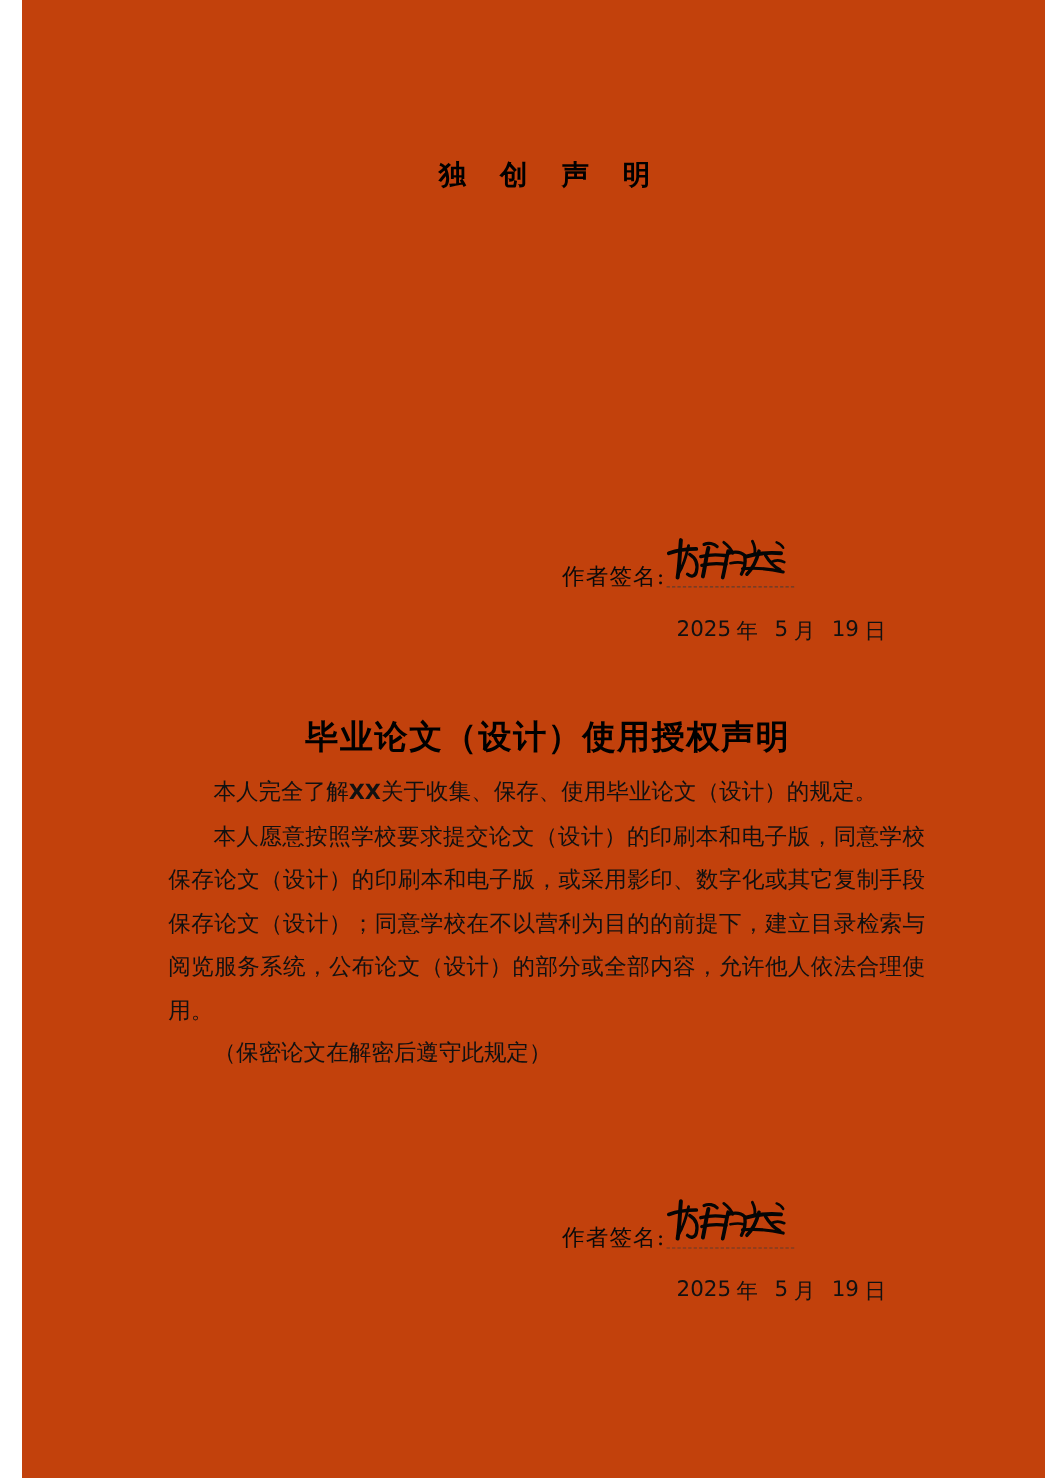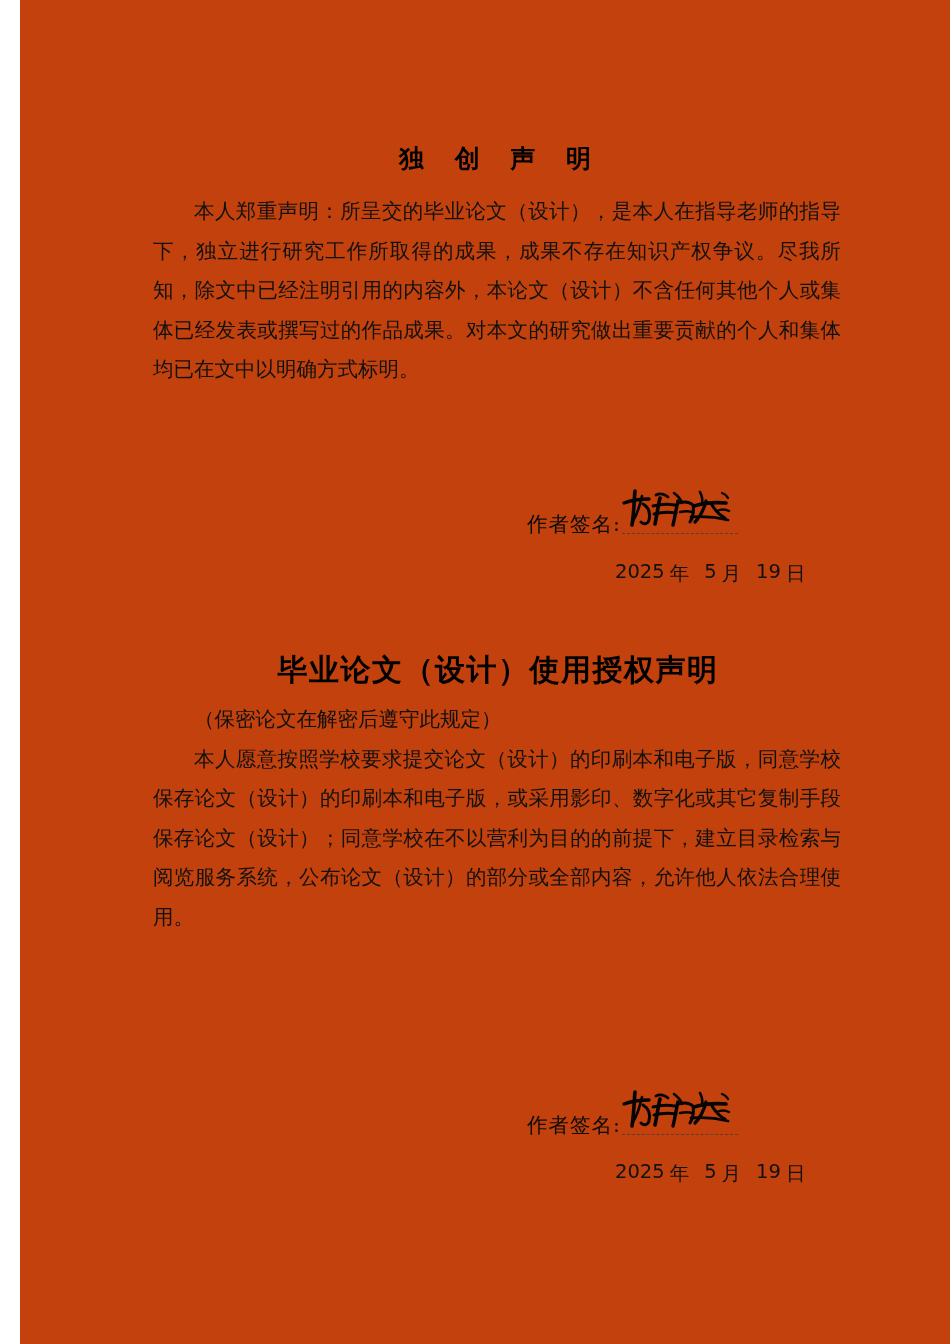--- a/index.html
+++ b/index.html
@@ -68,21 +68,21 @@
 
   .sans-inline {
     font-family: "DejaVu Sans", "Liberation Sans", sans-serif;
     font-weight: bold;
     font-size: 19px;
   }
 
   
   .signature-row {
     position: absolute;
-    left: 149px;
+    left: 133px;
     width: 688px;
     height: 56px;
   }
   #signature-row-one { top: 492px; }
   #signature-row-two { top: 1093px; }
 
   .signature-inner {
     position: absolute;
     left: 358px;
     top: 0;
@@ -148,21 +148,20 @@
   #date-row-two { top: 1160px; }
 </style>
 </head>
 <body>
 
 <div class="page">
 
   <div class="doc-heading" id="heading-one">独 创 声 明</div>
 
   <div class="body-block" id="block-one">
-    <p>本人郑重声明：所呈交的毕业论文（设计），是本人在指导老师的指导下，独立进行研究工作所取得的成果，成果不存在知识产权争议。尽我所知，除文中已经注明引用的内容外，本论文（设计）不含任何其他个人或集体已经发表或撰写过的作品成果。对本文的研究做出重要贡献的个人和集体均已在文中以明确方式标明。</p>
   </div>
 
   <div class="signature-row" id="signature-row-one">
     <div class="signature-inner">
       <span class="signature-label">作者签名:</span>
       <span class="signature-slot">
         <span class="signature-ink">
           <svg viewBox="0 0 120 44" width="120" height="44" aria-hidden="true">
             <g fill="none" stroke="#050505" stroke-linecap="round" stroke-linejoin="round">
               <path d="M6 16 C14 13, 22 12, 31 12" stroke-width="3.4"></path>
@@ -201,22 +200,23 @@
       <span class="date-unit">月</span>
       <span class="date-gap"></span>
       <span class="date-num">19</span>
       <span class="date-unit last">日</span>
     </div>
   </div>
 
   <div class="doc-heading" id="heading-two">毕业论文（设计）使用授权声明</div>
 
   <div class="body-block" id="block-two">
+    <p><span>本人完全了解</span><span class="sans-inline">XX</span><span>关于收集、保存、使用毕业论文（设计）的规定。</span></p>
+    <p>本人愿意按照学校要求提交论文（设计）的印刷本和电子版，同意学校保存论文（设计）的印刷本和电子版，或采用影印、数字化或其它复制手段保存论文（设计）；同意学校在不以营利为目的的前提下，建立目录检索与阅览服务系统，公布论文（设计）的部分或全部内容，允许他人依法合理使用。</p>
     <p>（保密论文在解密后遵守此规定）</p>
-    <p>本人愿意按照学校要求提交论文（设计）的印刷本和电子版，同意学校保存论文（设计）的印刷本和电子版，或采用影印、数字化或其它复制手段保存论文（设计）；同意学校在不以营利为目的的前提下，建立目录检索与阅览服务系统，公布论文（设计）的部分或全部内容，允许他人依法合理使用。</p>
   </div>
 
   <div class="signature-row" id="signature-row-two">
     <div class="signature-inner">
       <span class="signature-label">作者签名:</span>
       <span class="signature-slot">
         <span class="signature-ink">
           <svg viewBox="0 0 120 44" width="120" height="44" aria-hidden="true">
             <g fill="none" stroke="#050505" stroke-linecap="round" stroke-linejoin="round">
               <path d="M6 16 C14 13, 22 12, 31 12" stroke-width="3.4"></path>

